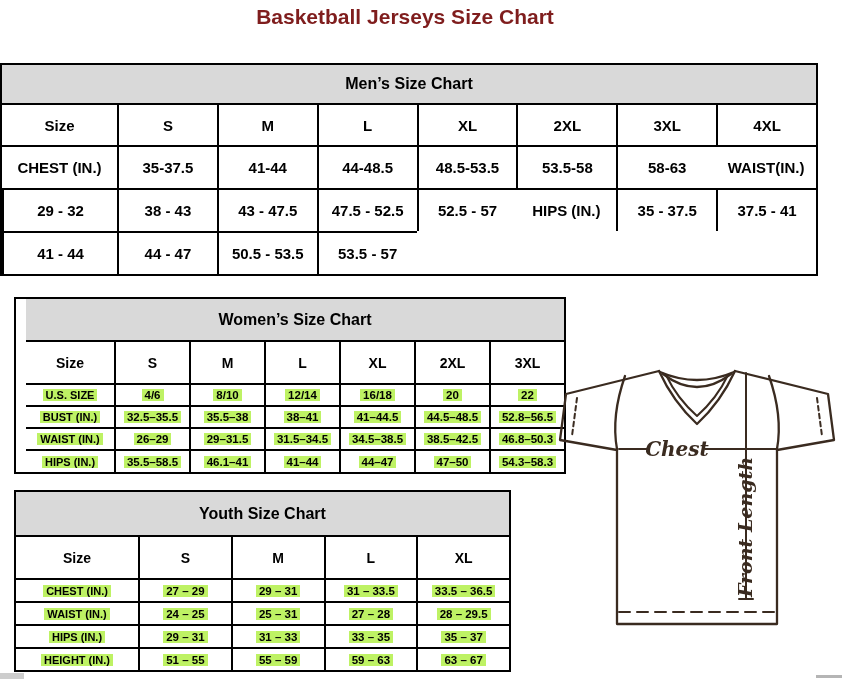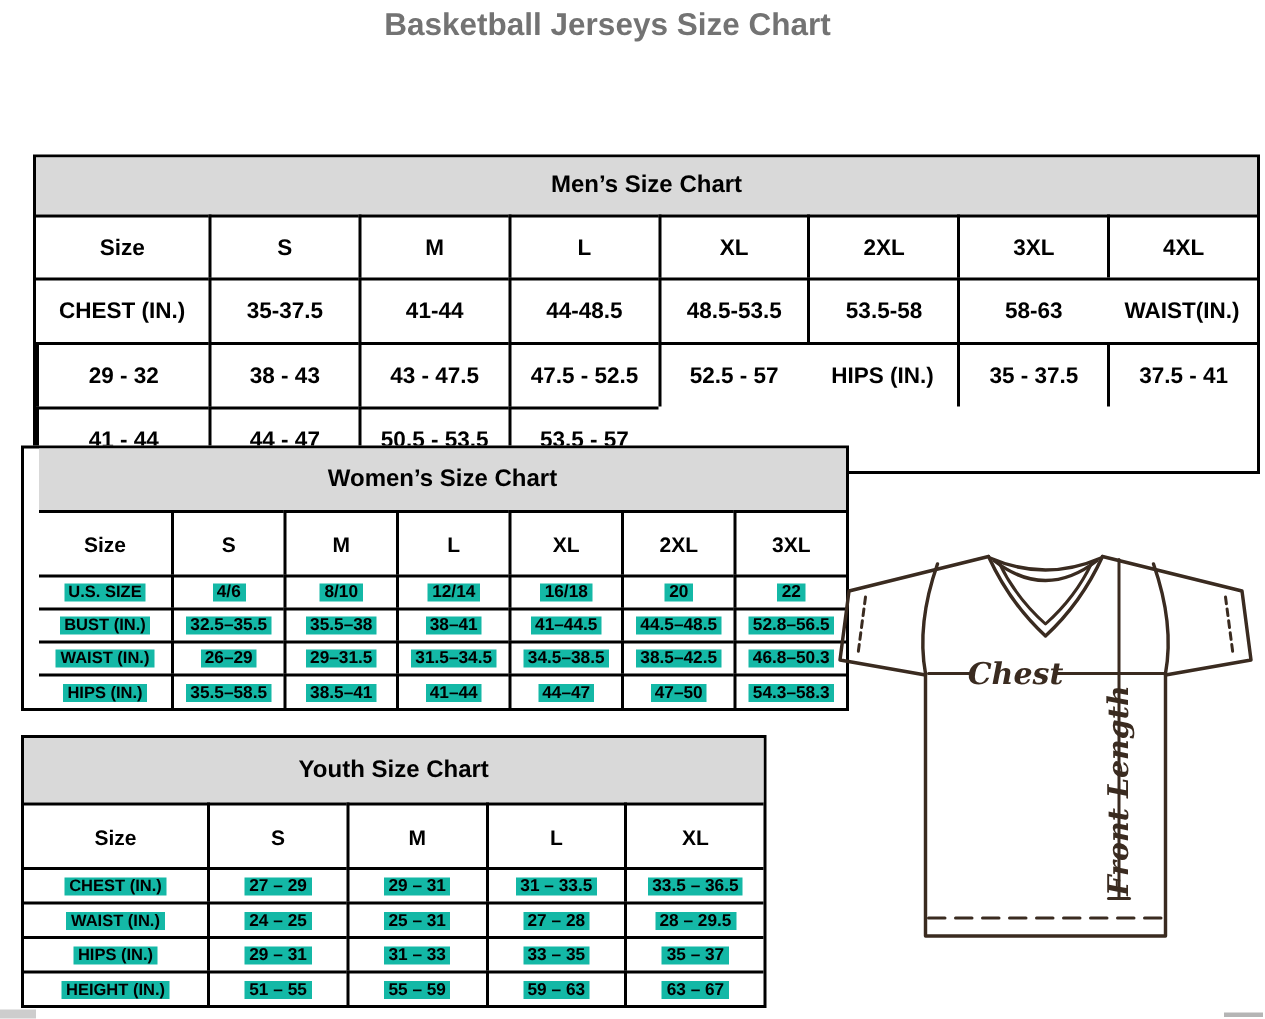--- a/index.html
+++ b/index.html
@@ -2,53 +2,53 @@
 <html><head>
 <meta charset="utf-8">
 <style>
   html,body{margin:0;padding:0;}
   body{
     width:843px;height:679px;position:relative;background:#ffffff;
     font-family:"Liberation Sans","DejaVu Sans",sans-serif;overflow:hidden;
   }
   .page-title{
     position:absolute;top:5px;left:0;width:810px;text-align:center;
-    font-size:21px;font-weight:bold;color:#737373;
+    font-size:21px;font-weight:bold;color:#7f1d1d;
   }
   
   .size-table{
     position:absolute;display:grid;border:2px solid #000;background:#fff;color:#000;
   }
   .band{
     grid-column:1 / -1;background:#d9d9d9;display:flex;align-items:center;justify-content:center;
     font-weight:bold;font-size:16px;
   }
   .cell{
     display:flex;align-items:center;justify-content:center;font-weight:bold;
     border-top:2px solid #000;box-sizing:border-box;min-width:0;
   }
   .cell:not(.c0){border-left:2px solid #000;}
   
-  .mens{left:22px;top:63px;width:814px;grid-template-columns:115px repeat(7,1fr);
-        grid-template-rows:38px 42px 43px 43px 43px;margin-top:40px;}
+  .mens{left:0;top:63px;width:814px;grid-template-columns:115px repeat(7,1fr);
+        grid-template-rows:38px 42px 43px 43px 43px;}
   .mens .cell{font-size:15px;}
   
   .womens{left:14px;top:297px;width:538px;grid-template-columns:88px repeat(6,1fr);
         grid-template-rows:41px 43px 22px 22px 22px 23px;padding-left:10px;}
   .womens .cell.hdr{font-size:14px;}
   .womens .cell{font-size:11.5px;}
   .womens .cell.lbl{font-size:11px;}
   
   .youth{left:14px;top:490px;width:493px;grid-template-columns:122px repeat(4,1fr);
         grid-template-rows:43px 43px 23px 23px 23px 23px;}
   .youth .cell.hdr{font-size:14px;}
   .youth .cell{font-size:11.5px;}
   .youth .cell.lbl{font-size:11px;}
   
-  .hl{background:#14b8a6;padding:0 3px;white-space:nowrap;}
+  .hl{background:#bef264;padding:0 3px;white-space:nowrap;}
   
   .jersey{position:absolute;left:556px;top:361px;}
   .jersey text{
     font-family:"DejaVu Serif","Liberation Serif",serif;
     font-style:italic;font-weight:bold;fill:#3a2b20;
   }
   
   .sb-left{position:absolute;left:0;top:673px;width:24px;height:6px;background:#cdcdcd;}
   .sb-right{position:absolute;left:816px;top:675px;width:26px;height:3px;background:#b5b5b5;}
 </style>
@@ -170,21 +170,21 @@
       <span class="hl">46.8–50.3</span>
     </div>
 
   <div class="cell lbl c0">
       <span class="hl">HIPS (IN.)</span>
     </div>
   <div class="cell">
       <span class="hl">35.5–58.5</span>
     </div>
   <div class="cell">
-      <span class="hl">38.5–41</span>
+      <span class="hl">46.1–41</span>
     </div>
   <div class="cell">
       <span class="hl">41–44</span>
     </div>
   <div class="cell">
       <span class="hl">44–47</span>
     </div>
   <div class="cell">
       <span class="hl">47–50</span>
     </div>

